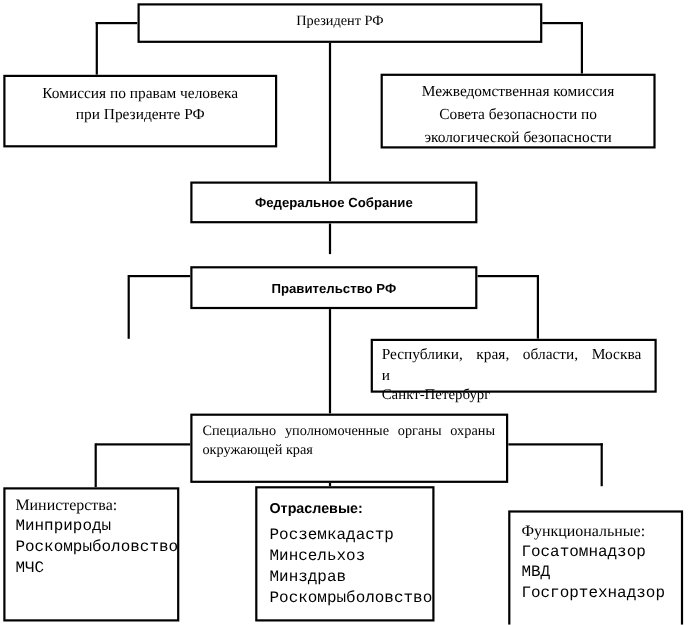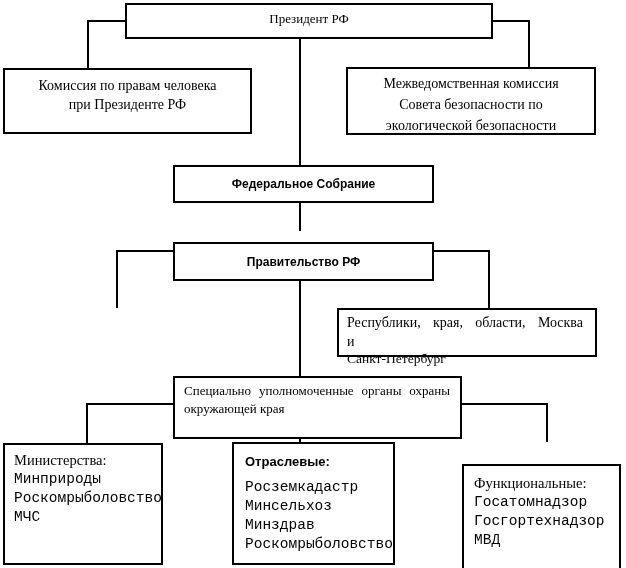--- a/index.html
+++ b/index.html
@@ -150,18 +150,18 @@
       <div>Минсельхоз</div>
       <div>Минздрав</div>
       <div>Роскомрыболовство</div>
     </div>
   </div>
 
   <div class="node serif-list" id="functional">
     <div>Функциональные:</div>
     <div class="list">
       <div>Госатомнадзор</div>
+      <div>МВД</div>
       <div>Госгортехнадзор</div>
-      <div>МВД</div>
     </div>
   </div>
 
 </div>
 
 </body></html>

